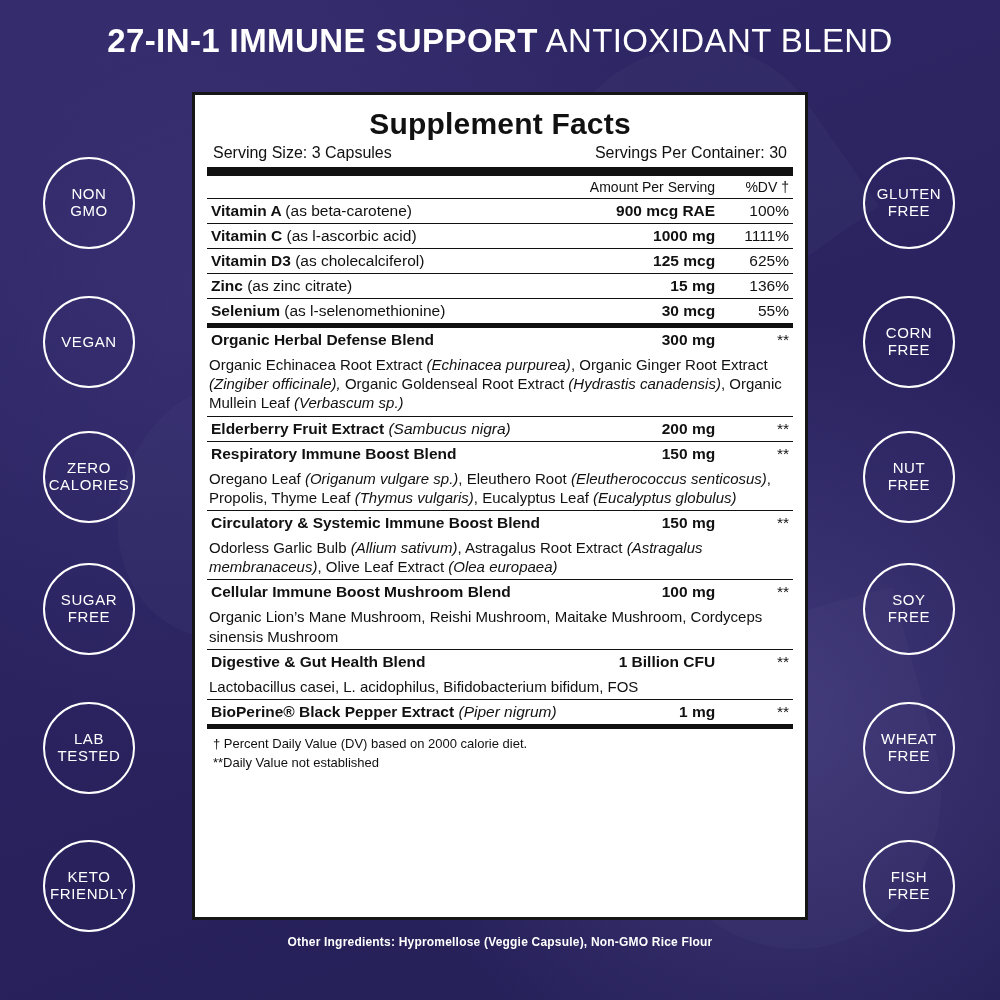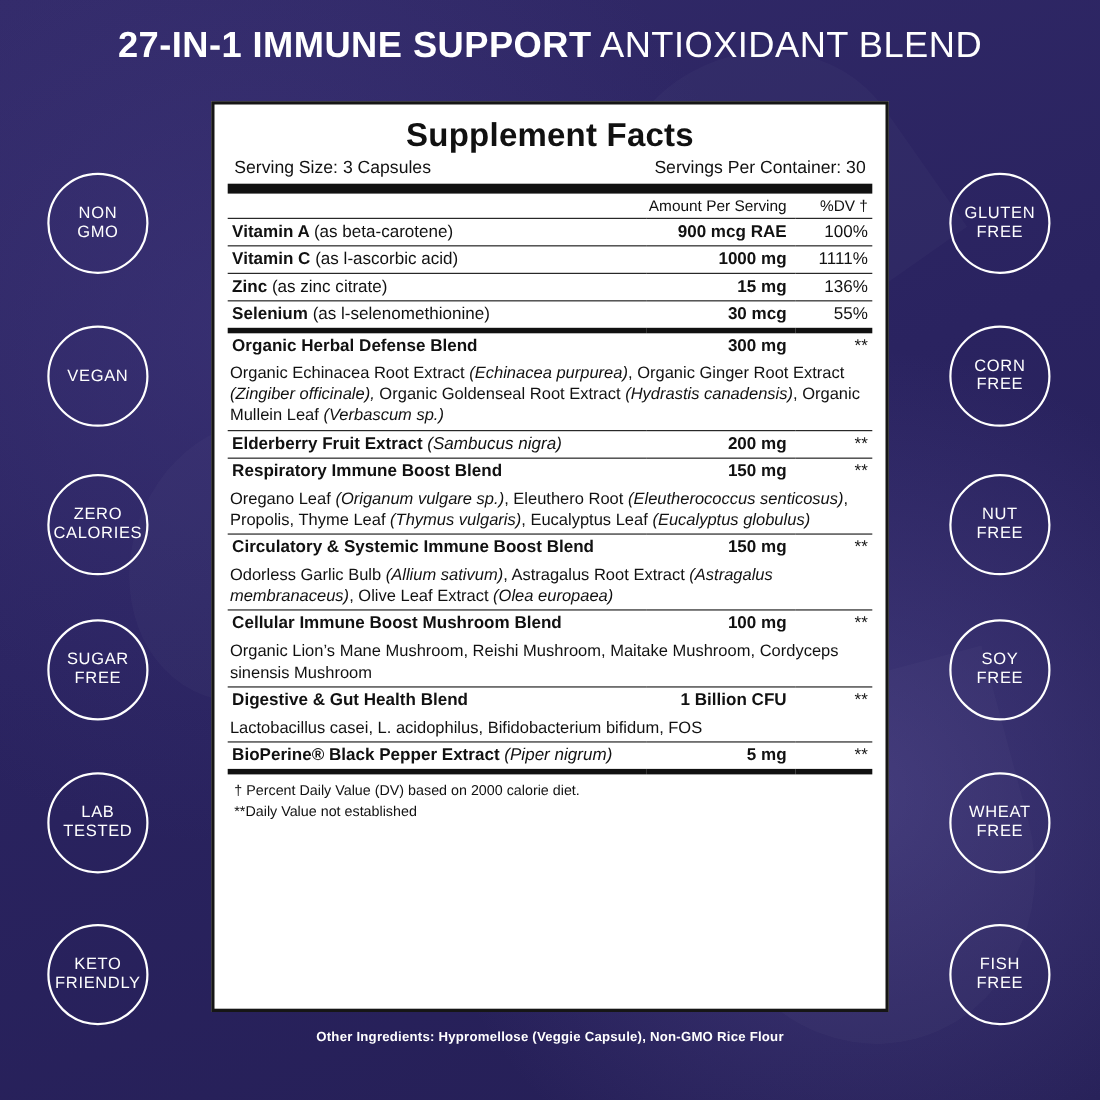--- a/index.html
+++ b/index.html
@@ -230,20 +230,25 @@
         <td class="col-name nutrient"><span>Vitamin A </span><span class="sub">(as beta-carotene)</span></td>
         <td class="col-amount">900 mcg RAE</td>
         <td class="col-dv">100%</td>
       </tr>
       <tr class="row-border">
         <td class="col-name nutrient"><span>Vitamin C </span><span class="sub">(as l-ascorbic acid)</span></td>
         <td class="col-amount">1000 mg</td>
         <td class="col-dv">1111%</td>
       </tr>
       <tr class="row-border">
+        <td class="col-name nutrient"><span>Vitamin D3 </span><span class="sub">(as cholecalciferol)</span></td>
+        <td class="col-amount">125 mcg</td>
+        <td class="col-dv">625%</td>
+      </tr>
+      <tr class="row-border">
         <td class="col-name nutrient"><span>Zinc </span><span class="sub">(as zinc citrate)</span></td>
         <td class="col-amount">15 mg</td>
         <td class="col-dv">136%</td>
       </tr>
       <tr class="row-border-thick">
         <td class="col-name nutrient"><span>Selenium </span><span class="sub">(as l-selenomethionine)</span></td>
         <td class="col-amount">30 mcg</td>
         <td class="col-dv">55%</td>
       </tr>
 
@@ -293,21 +298,21 @@
         <td class="col-name blend-name">Digestive &amp; Gut Health Blend</td>
         <td class="col-amount">1 Billion CFU</td>
         <td class="col-dv stars">**</td>
       </tr>
       <tr class="row-border">
         <td colspan="3" class="ingredients">Lactobacillus casei, L. acidophilus, Bifidobacterium bifidum, FOS</td>
       </tr>
 
       <tr class="row-border-thick">
         <td class="col-name blend-name"><span>BioPerine® Black Pepper Extract </span><i class="sub" style="font-weight:normal">(Piper nigrum)</i></td>
-        <td class="col-amount">5 mg</td>
+        <td class="col-amount">1 mg</td>
         <td class="col-dv stars">**</td>
       </tr>
     </tbody>
       </table>
 
     <div class="footnotes">
       <div>† Percent Daily Value (DV) based on 2000 calorie diet.</div>
       <div>**Daily Value not established</div>
     </div>
   </div>

